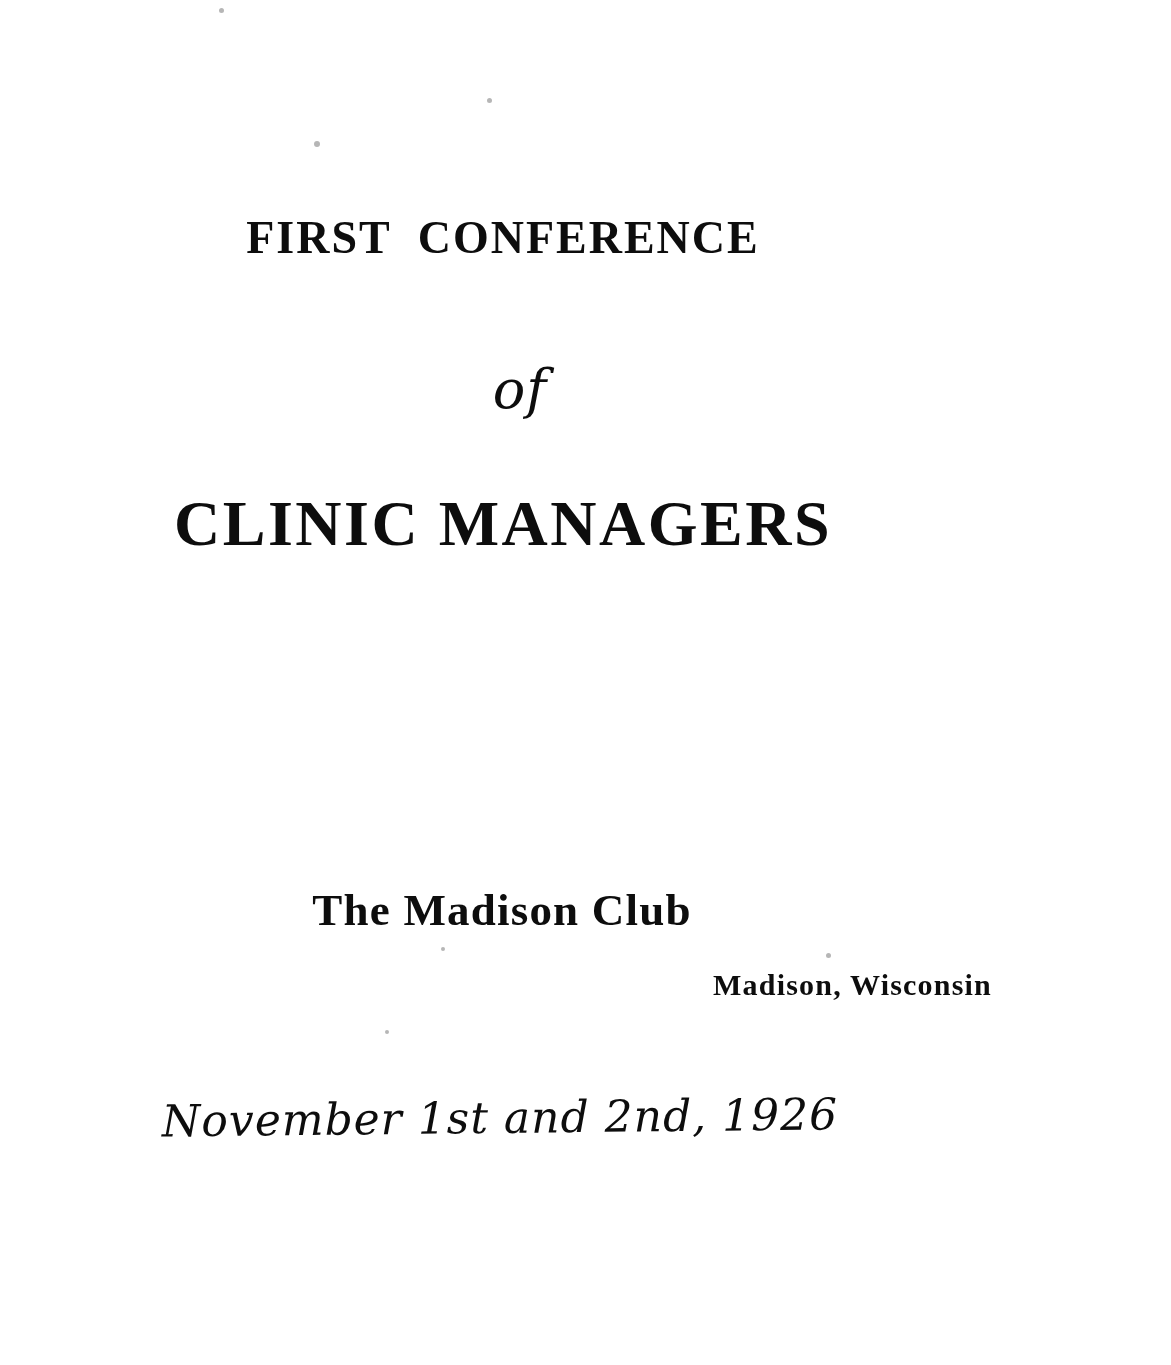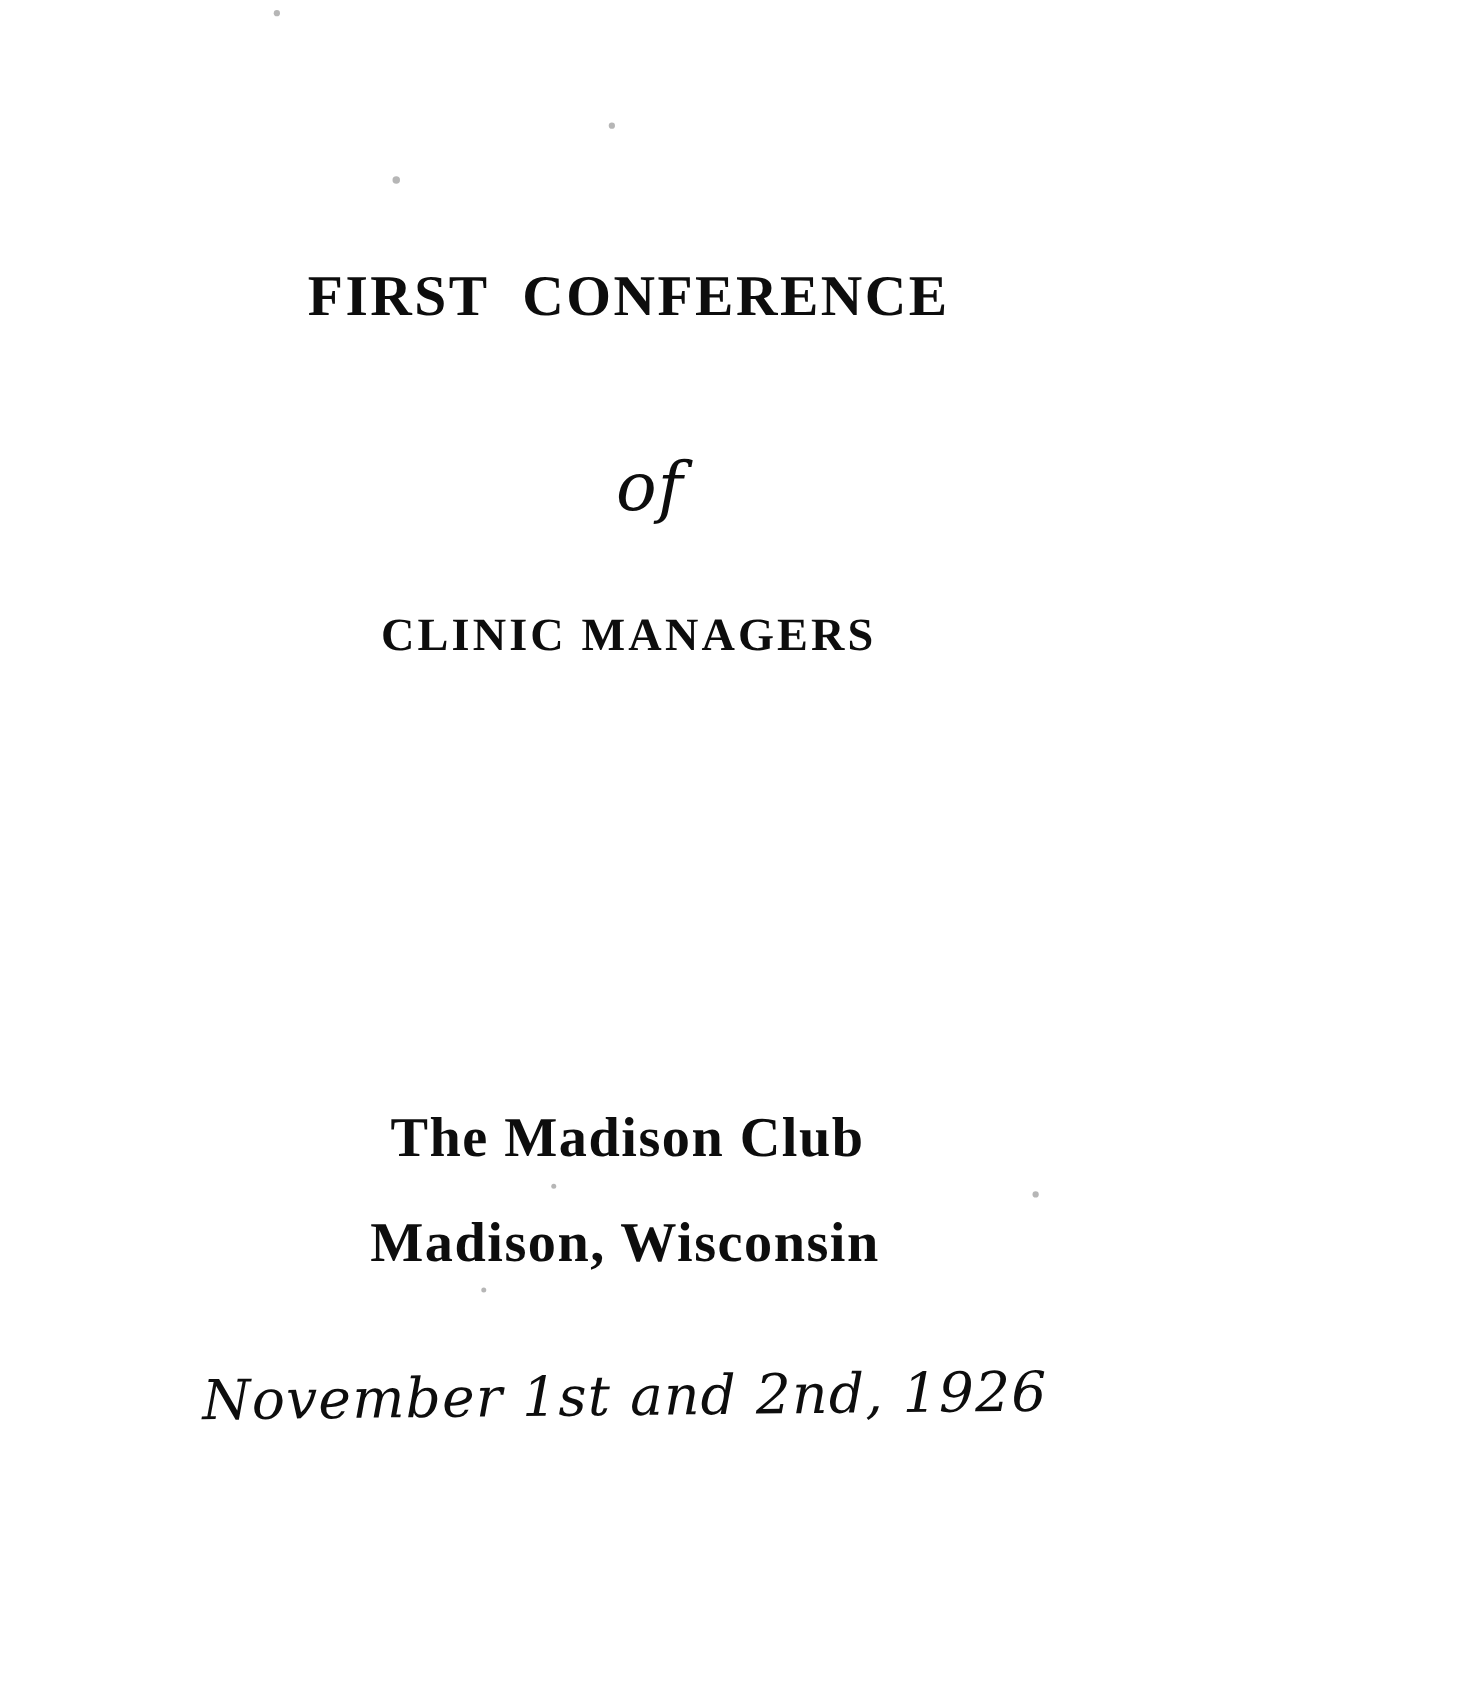--- a/index.html
+++ b/index.html
@@ -52,39 +52,40 @@
     font-family: "DejaVu Serif", serif;
     font-style: italic;
     font-size: 54px;
     letter-spacing: 1px;
     padding-left: 12px;
     margin-left: 36px;
   }
 
   .line-clinic-managers {
     top: 487px;
-    font-size: 37px;
+    font-size: 64px;
     letter-spacing: 2.5px;
     font-weight: 600;
     padding-left: 14px;
   }
 
   .line-venue {
     top: 884px;
     font-size: 45px;
     letter-spacing: 1.2px;
     font-weight: 600;
     padding-left: 12px;
   }
   .line-city {
     top: 968px;
-    font-size: 45px;
+    font-size: 30px;
     letter-spacing: 1.2px;
     font-weight: 600;
     padding-left: 8px;
+    text-align: right;
   }
 
   .line-date {
     top: 1092px;
     font-family: "DejaVu Serif", serif;
     font-style: italic;
     font-size: 44px;
     letter-spacing: 1px;
     padding-left: 8px;
     transform: rotate(-0.6deg);

